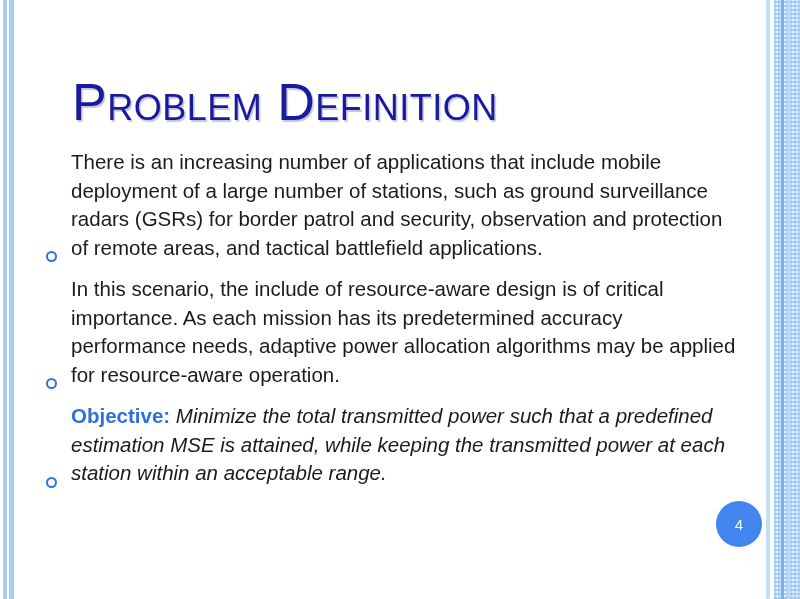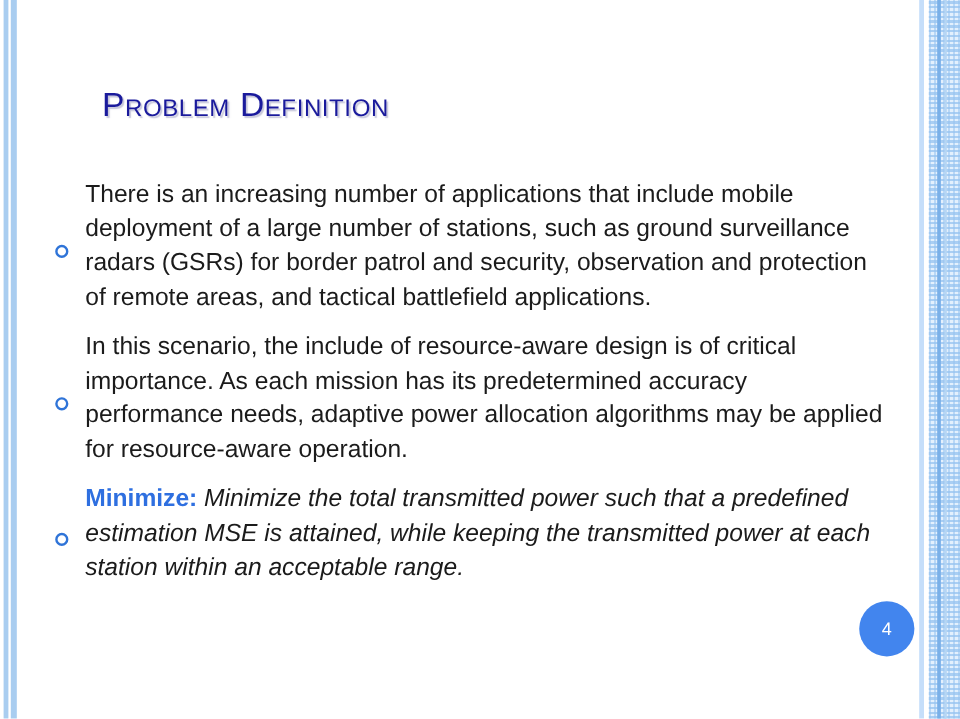--- a/index.html
+++ b/index.html
@@ -75,40 +75,40 @@
     left: 787px;
     top: 0;
     width: 2px;
     height: 599px;
     background: #b6d6f4;
   }
 
   
   .title {
     position: absolute;
-    left: 85px;
+    left: 72px;
     top: 72px;
-    font-size: 28px;
+    font-size: 52px;
     font-variant: small-caps;
     letter-spacing: 0.5px;
     color: #1a1a9c;
     text-shadow: 1.5px 1.5px 1px rgba(150,150,185,0.55);
     white-space: nowrap;
   }
 
   
   .body {
     position: absolute;
     left: 46px;
     top: 148px;
     width: 690px;
   }
   .bullet-row {
     display: flex;
-    align-items: center;
+    align-items: flex-end;
     margin-bottom: 13px;
   }
   .bullet-marker {
     flex: 0 0 auto;
     width: 11px;
     height: 11px;
     margin-top: 9px;
     margin-right: 14px;
     border: 2.5px solid #2f74d8;
     border-radius: 50%;
@@ -168,20 +168,20 @@
       <div class="bullet-text">There is an increasing number of applications that include mobile deployment of a large number of stations, such as ground surveillance radars (GSRs) for border patrol and security, observation and protection of remote areas, and tactical battlefield applications.</div>
     </div>
 
     <div class="bullet-row">
       <span class="bullet-marker"></span>
       <div class="bullet-text"> In this scenario, the include of resource-aware design is of critical importance. As each mission has its predetermined accuracy performance needs, adaptive power allocation algorithms may be applied for resource-aware operation.</div>
     </div>
 
     <div class="bullet-row">
       <span class="bullet-marker"></span>
-      <div class="bullet-text italic"><span class="obj-label">Minimize:</span><span> Minimize the total transmitted power such that a predefined estimation MSE is attained, while keeping the transmitted power at each station within an acceptable range.</span></div>
+      <div class="bullet-text italic"><span class="obj-label">Objective:</span><span> Minimize the total transmitted power such that a predefined estimation MSE is attained, while keeping the transmitted power at each station within an acceptable range.</span></div>
     </div>
 
   </div>
 
   <div class="page-badge">4</div>
 
 </div>
 
 </body></html>

